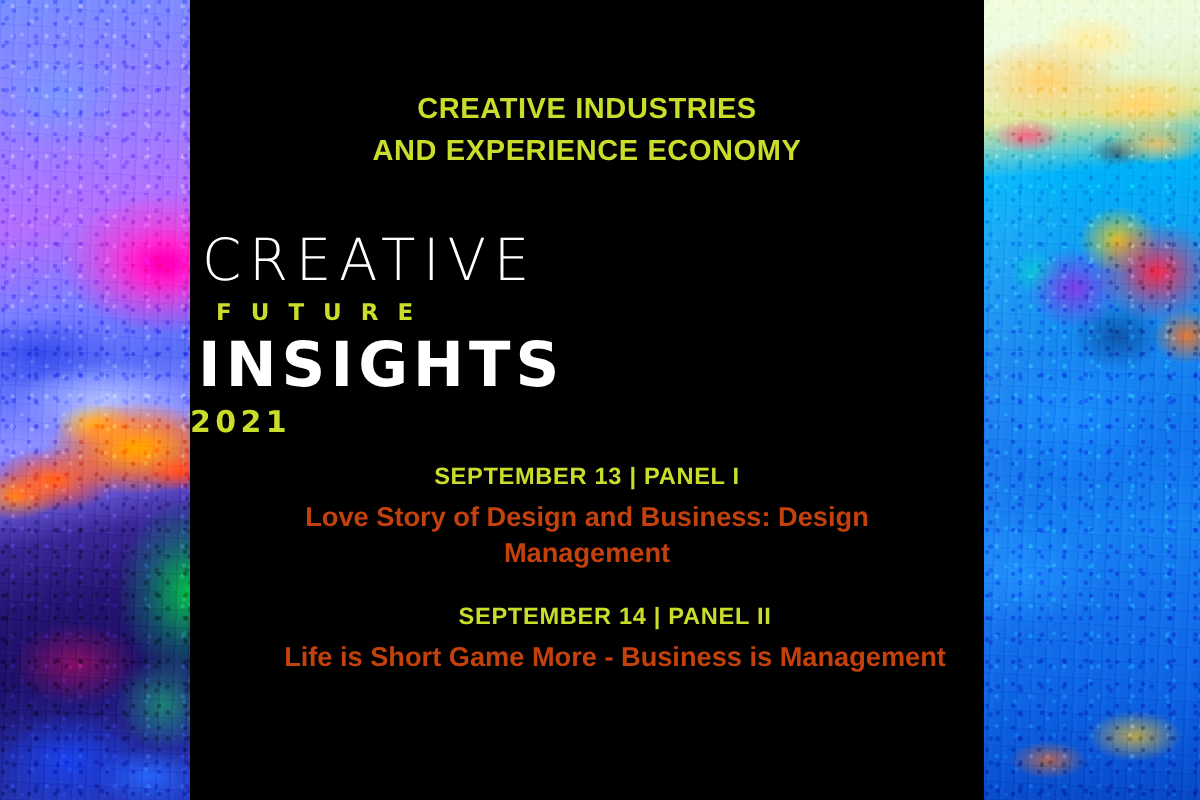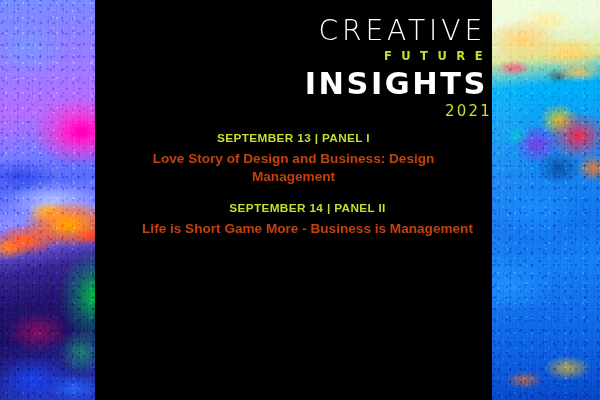--- a/index.html
+++ b/index.html
@@ -171,61 +171,61 @@
     line-height: 1.42;
     letter-spacing: 0.3px;
     text-align: center;
     margin-top: 45px;
     width: 100%;
   }
   .headline .hl-line { display: block; }
 
   
   .logo {
-    margin-top: 16px;
-    text-align: right;
+    margin-top: 30px;
+    text-align: left;
     width: 100%;
   }
   .logo-creative {
     display: block;
     color: #ffffff;
     font-size: 29px;
     font-weight: 300;
     letter-spacing: 4.0px;
     line-height: 1;
     font-family: "DejaVu Sans", sans-serif;
     transform: scaleX(0.97);
   }
   .logo-future {
     display: block;
     color: #c9dd2a;
     font-size: 11.5px;
     font-weight: bold;
     letter-spacing: 9.5px;
     line-height: 1;
     margin-top: 6px;
-    padding-left: 2px;
+    padding-left: 13px;
     font-family: "DejaVu Sans", sans-serif;
   }
   .logo-insights {
     display: block;
     color: #ffffff;
     font-size: 31px;
     font-weight: bold;
     letter-spacing: 2.6px;
     line-height: 1;
     margin-top: 5px;
     font-family: "DejaVu Sans", sans-serif;
     transform: scaleX(0.98);
   }
   .logo-year {
     display: block;
     color: #c9dd2a;
     font-size: 15px;
-    font-weight: normal;
+    font-weight: bold;
     letter-spacing: 2.2px;
     line-height: 1;
     margin-top: 5px;
     font-family: "DejaVu Sans", sans-serif;
   }
 
   
   .sessions {
     margin-top: 12px;
     width: 100%;
@@ -259,20 +259,24 @@
     <div class="art-layer l-base"></div>
     <div class="art-layer l-mag"></div>
     <div class="art-layer l-orange"></div>
     <div class="art-layer l-green"></div>
     <div class="art-layer art-streaks"></div>
     <div class="art-layer art-speckle"></div>
   </div>
 
   <div class="center">
 
+    <div class="headline">
+      <span class="hl-line">CREATIVE INDUSTRIES</span>
+      <span class="hl-line">AND EXPERIENCE ECONOMY</span>
+    </div>
 
     <div class="logo">
       <span class="logo-creative">CREATIVE</span>
       <span class="logo-future">FUTURE</span>
       <span class="logo-insights">INSIGHTS</span>
       <span class="logo-year">2021</span>
     </div>
 
     <div class="sessions">
 

